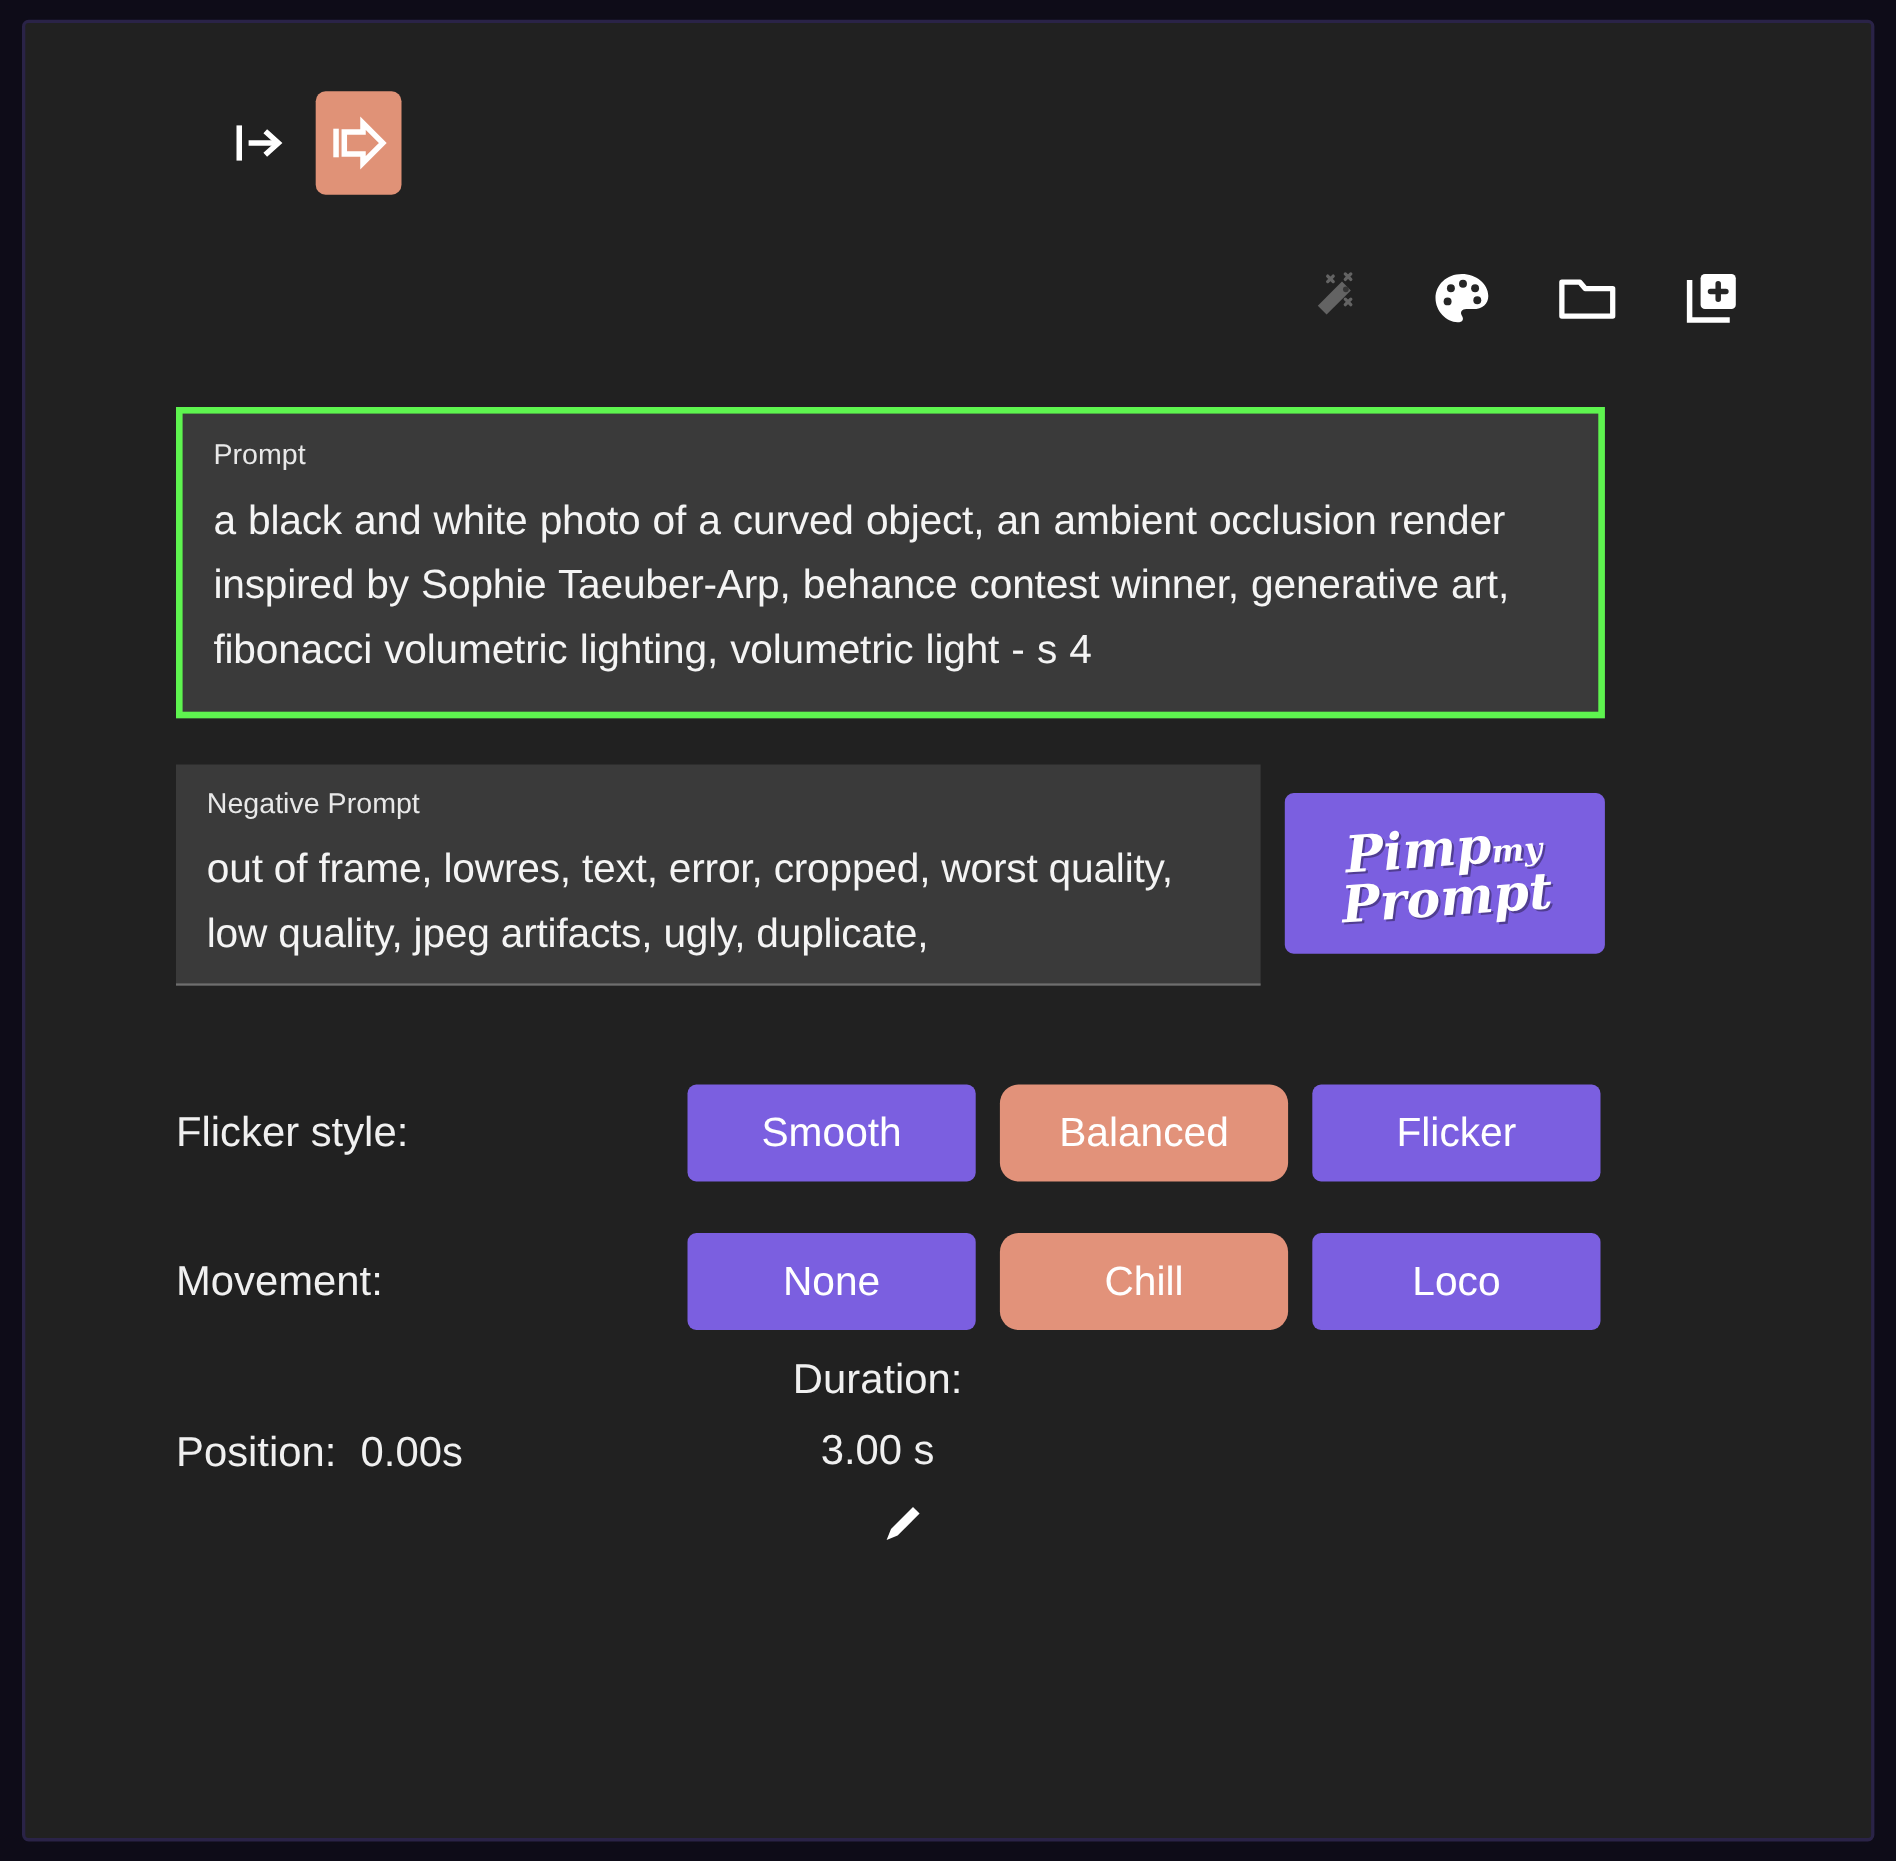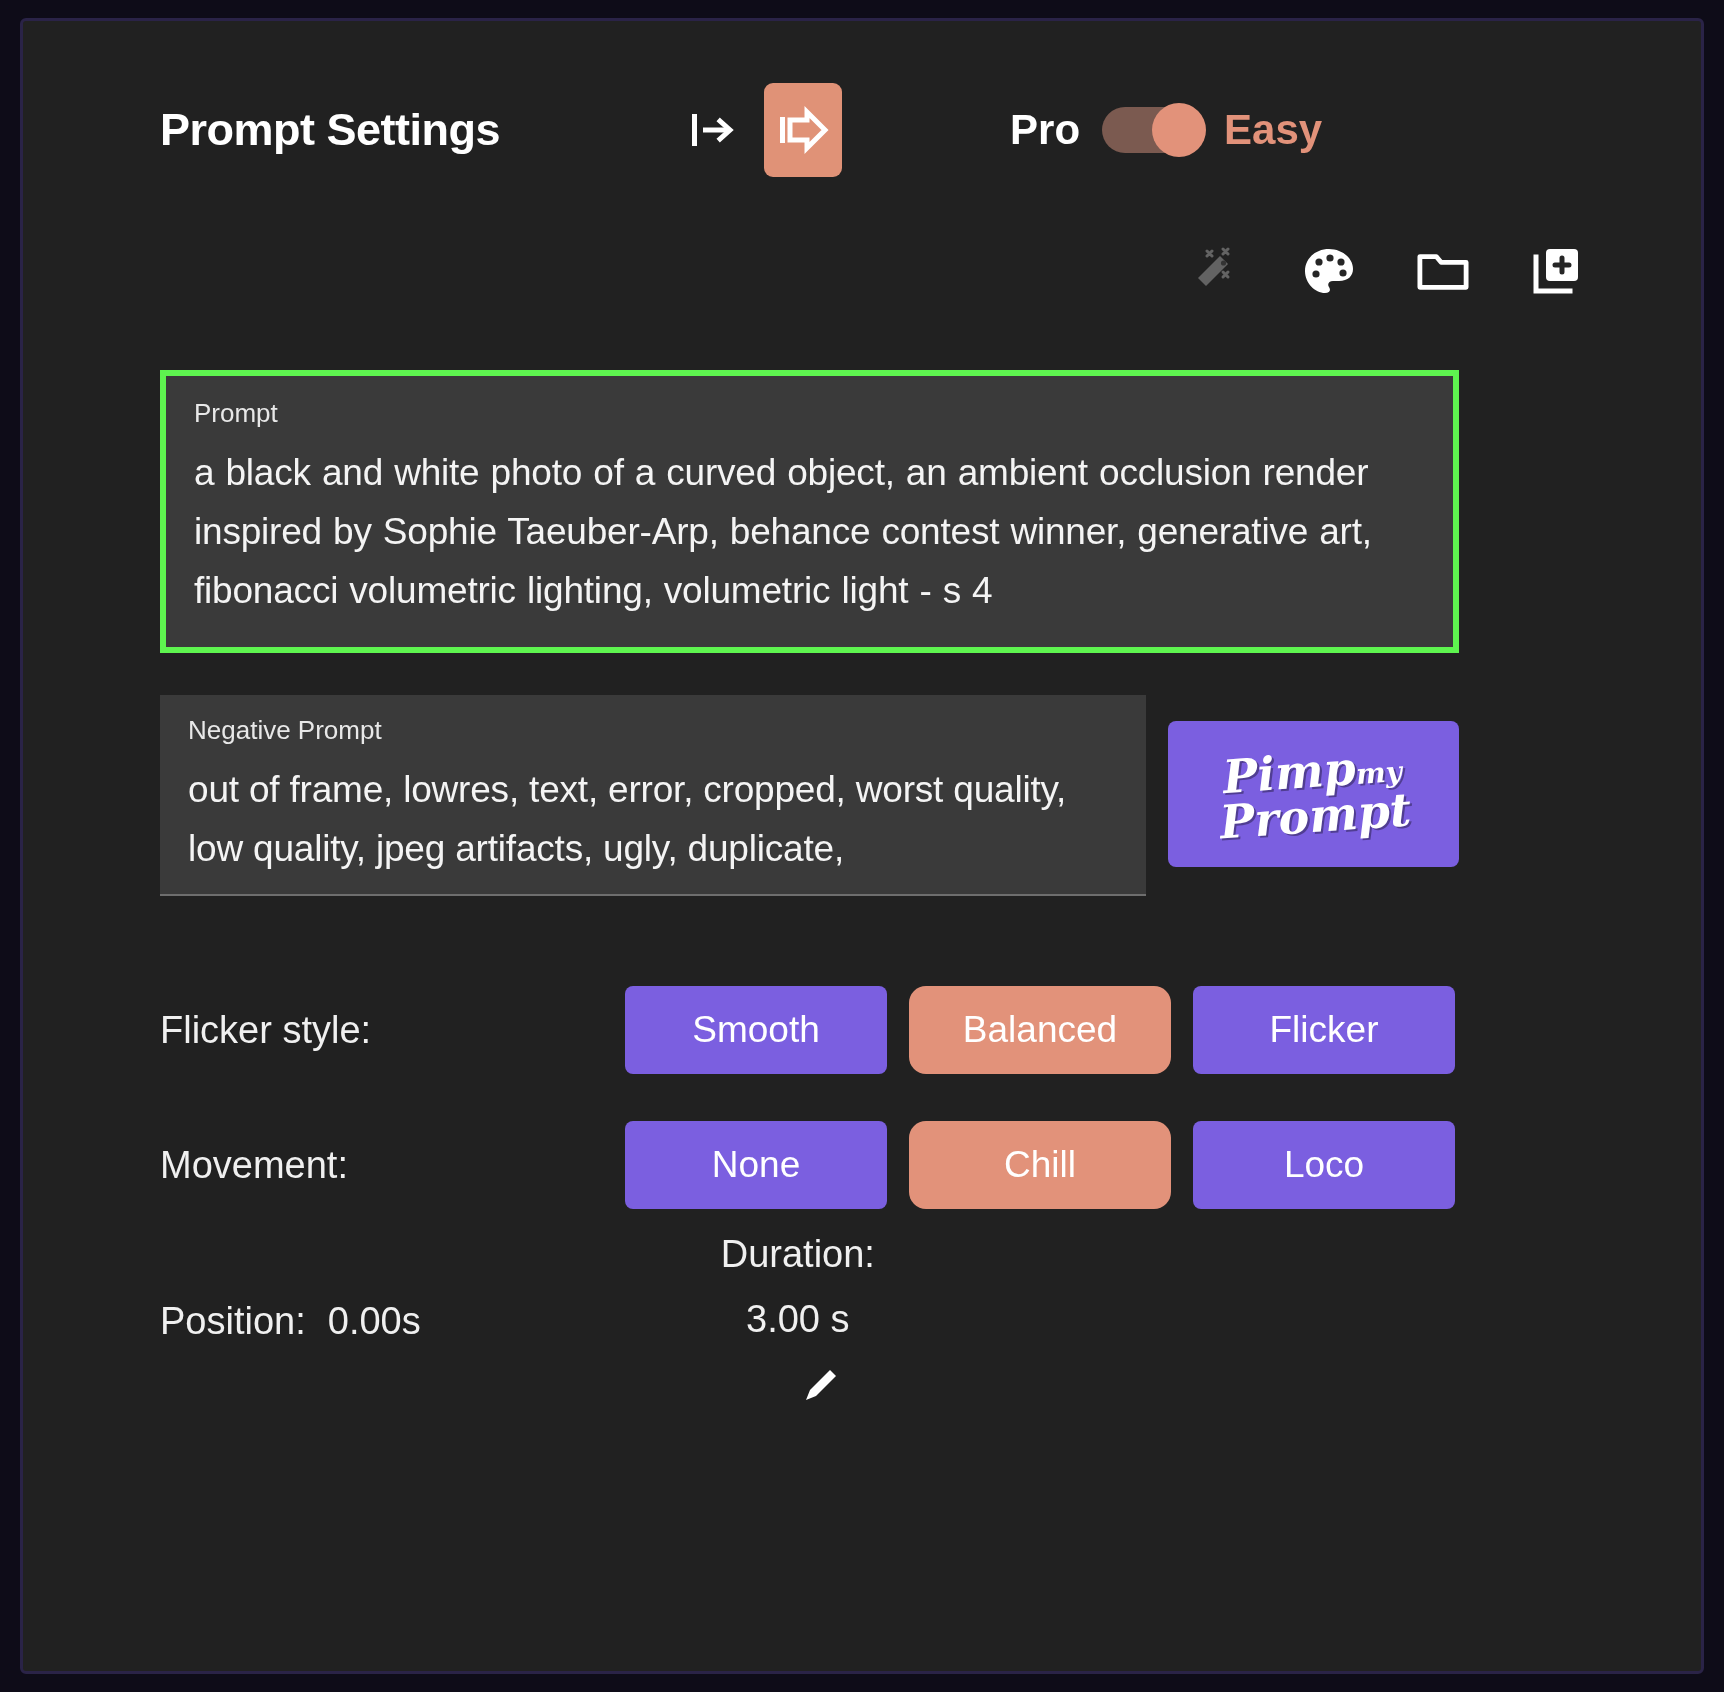--- a/index.html
+++ b/index.html
@@ -230,45 +230,37 @@
   .timing-dur { display: flex; gap: 22px; margin-left: 300px; align-items: center; flex-direction: column; }
   .pencil { margin-left: 45px; display: flex; align-items: center; }
 </style>
 </head>
 <body>
 
 <div id="app">
   <div class="panel">
 
     <div class="header-row">
-      <div class="page-title">Prompt Settings</div>
 
       <div class="indent-group">
         <div class="indent-dec">
           <svg width="48" height="40" viewBox="0 0 48 40">
             <rect x="3" y="4" width="5" height="32" fill="#ffffff"></rect>
             <path d="M14 20 H40" stroke="#ffffff" stroke-width="5" fill="none"></path>
             <path d="M31 11 L41 20 L31 29" stroke="#ffffff" stroke-width="5" fill="none" stroke-linecap="square"></path>
           </svg>
         </div>
         <div class="indent-inc">
           <svg width="54" height="50" viewBox="0 0 54 50">
             <rect x="4" y="12" width="5" height="26" fill="#ffffff"></rect>
             <path d="M14 15 H31 V7 L49 25 L31 43 V35 H14 Z" fill="none" stroke="#ffffff" stroke-width="5" stroke-linejoin="miter"></path>
           </svg>
         </div>
       </div>
 
-      <div class="mode-group">
-        <span class="mode-pro">Pro</span>
-        <div class="toggle">
-          <div class="knob"></div>
-        </div>
-        <span class="mode-easy">Easy</span>
-      </div>
     </div>
 
     <div class="icon-row">
       <div class="icon-btn dim">
         <svg width="50" height="50" viewBox="0 0 50 50">
           <g fill="#cfcfcf">
             <path d="M30 10 l8 8 L16 40 l-8 -8 Z"></path>
             <circle cx="33.5" cy="17" r="2.6" fill="#555"></circle>
           </g>
           <g stroke="#cfcfcf" stroke-width="3" stroke-linecap="round">

